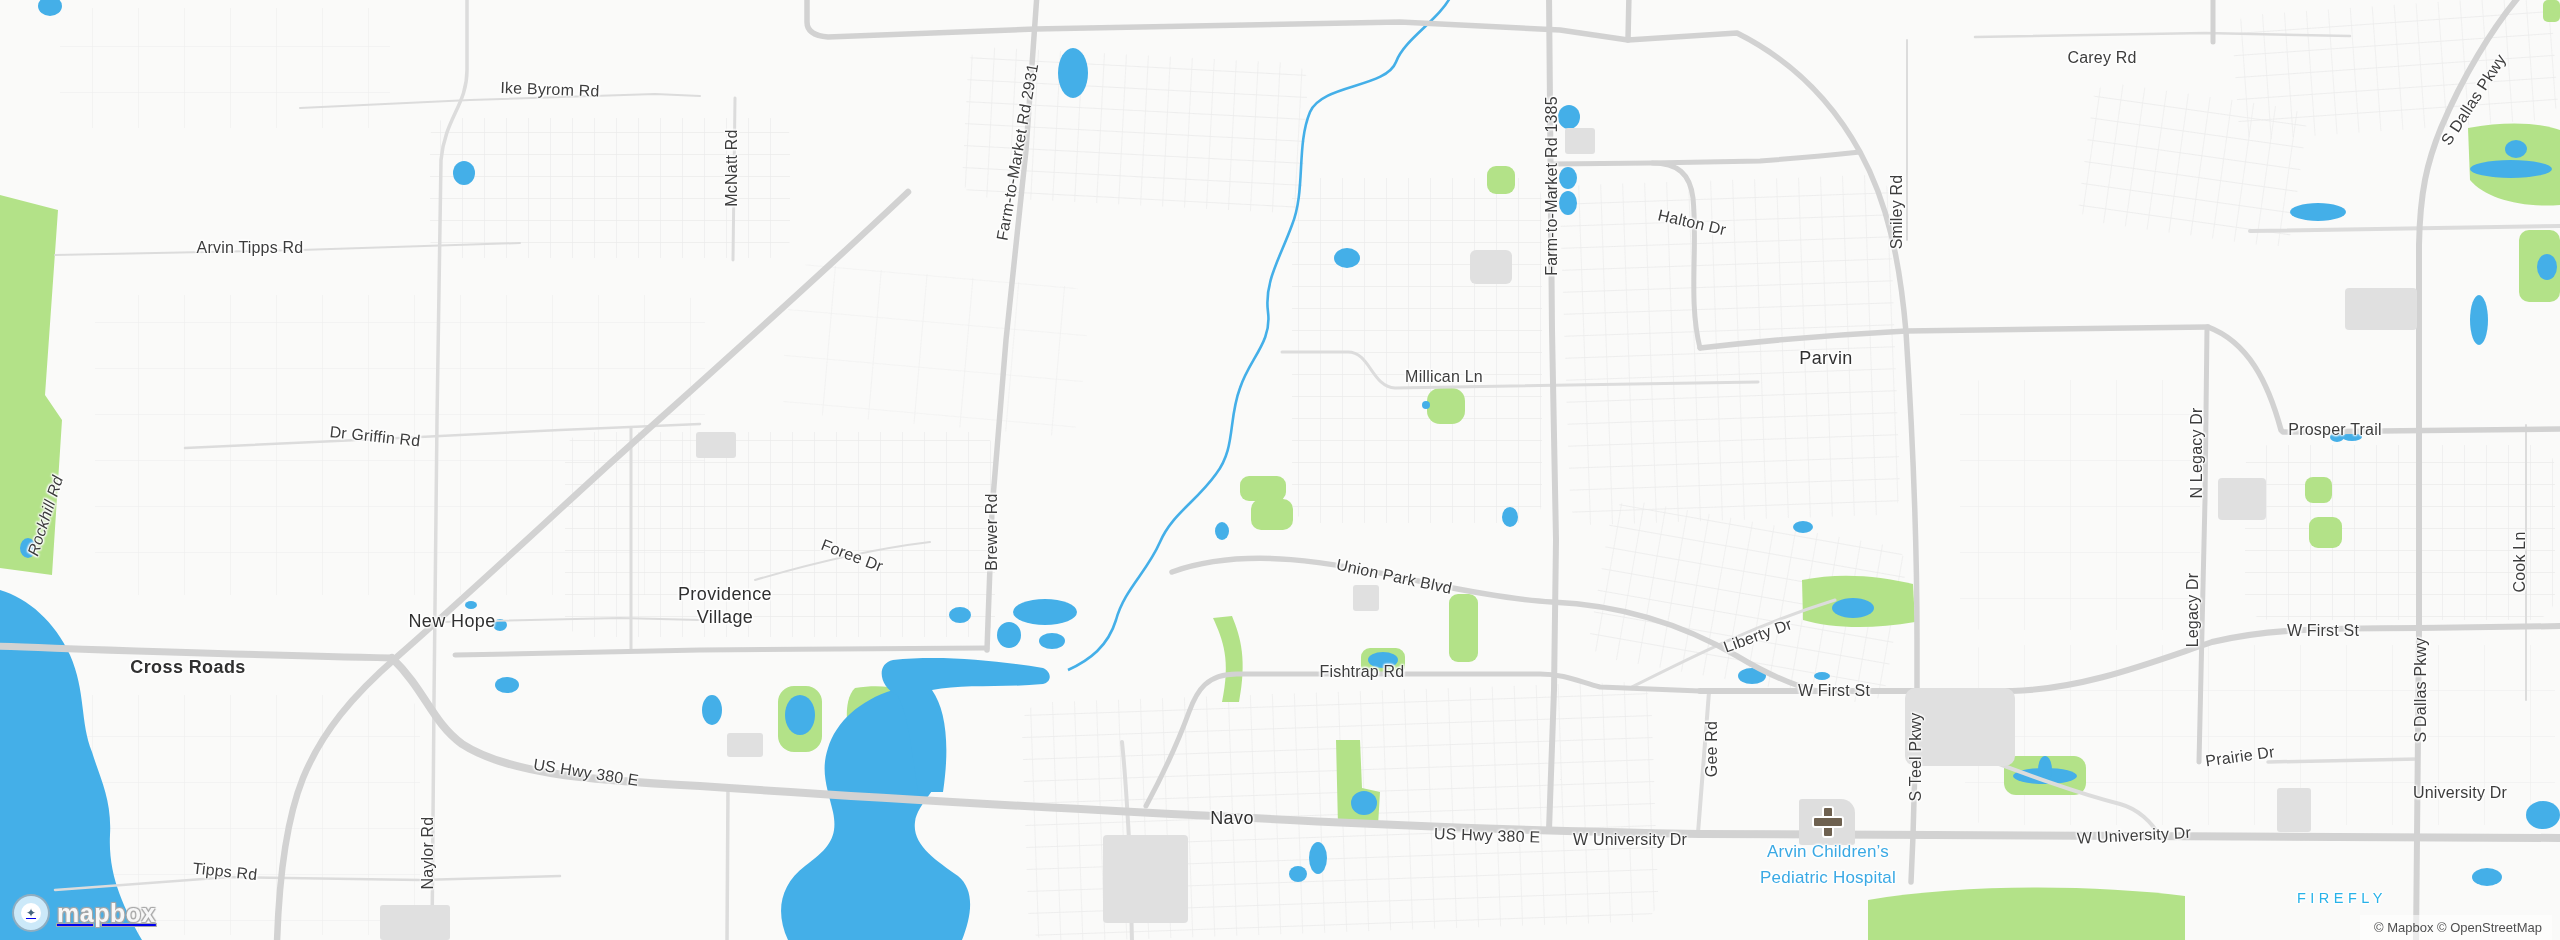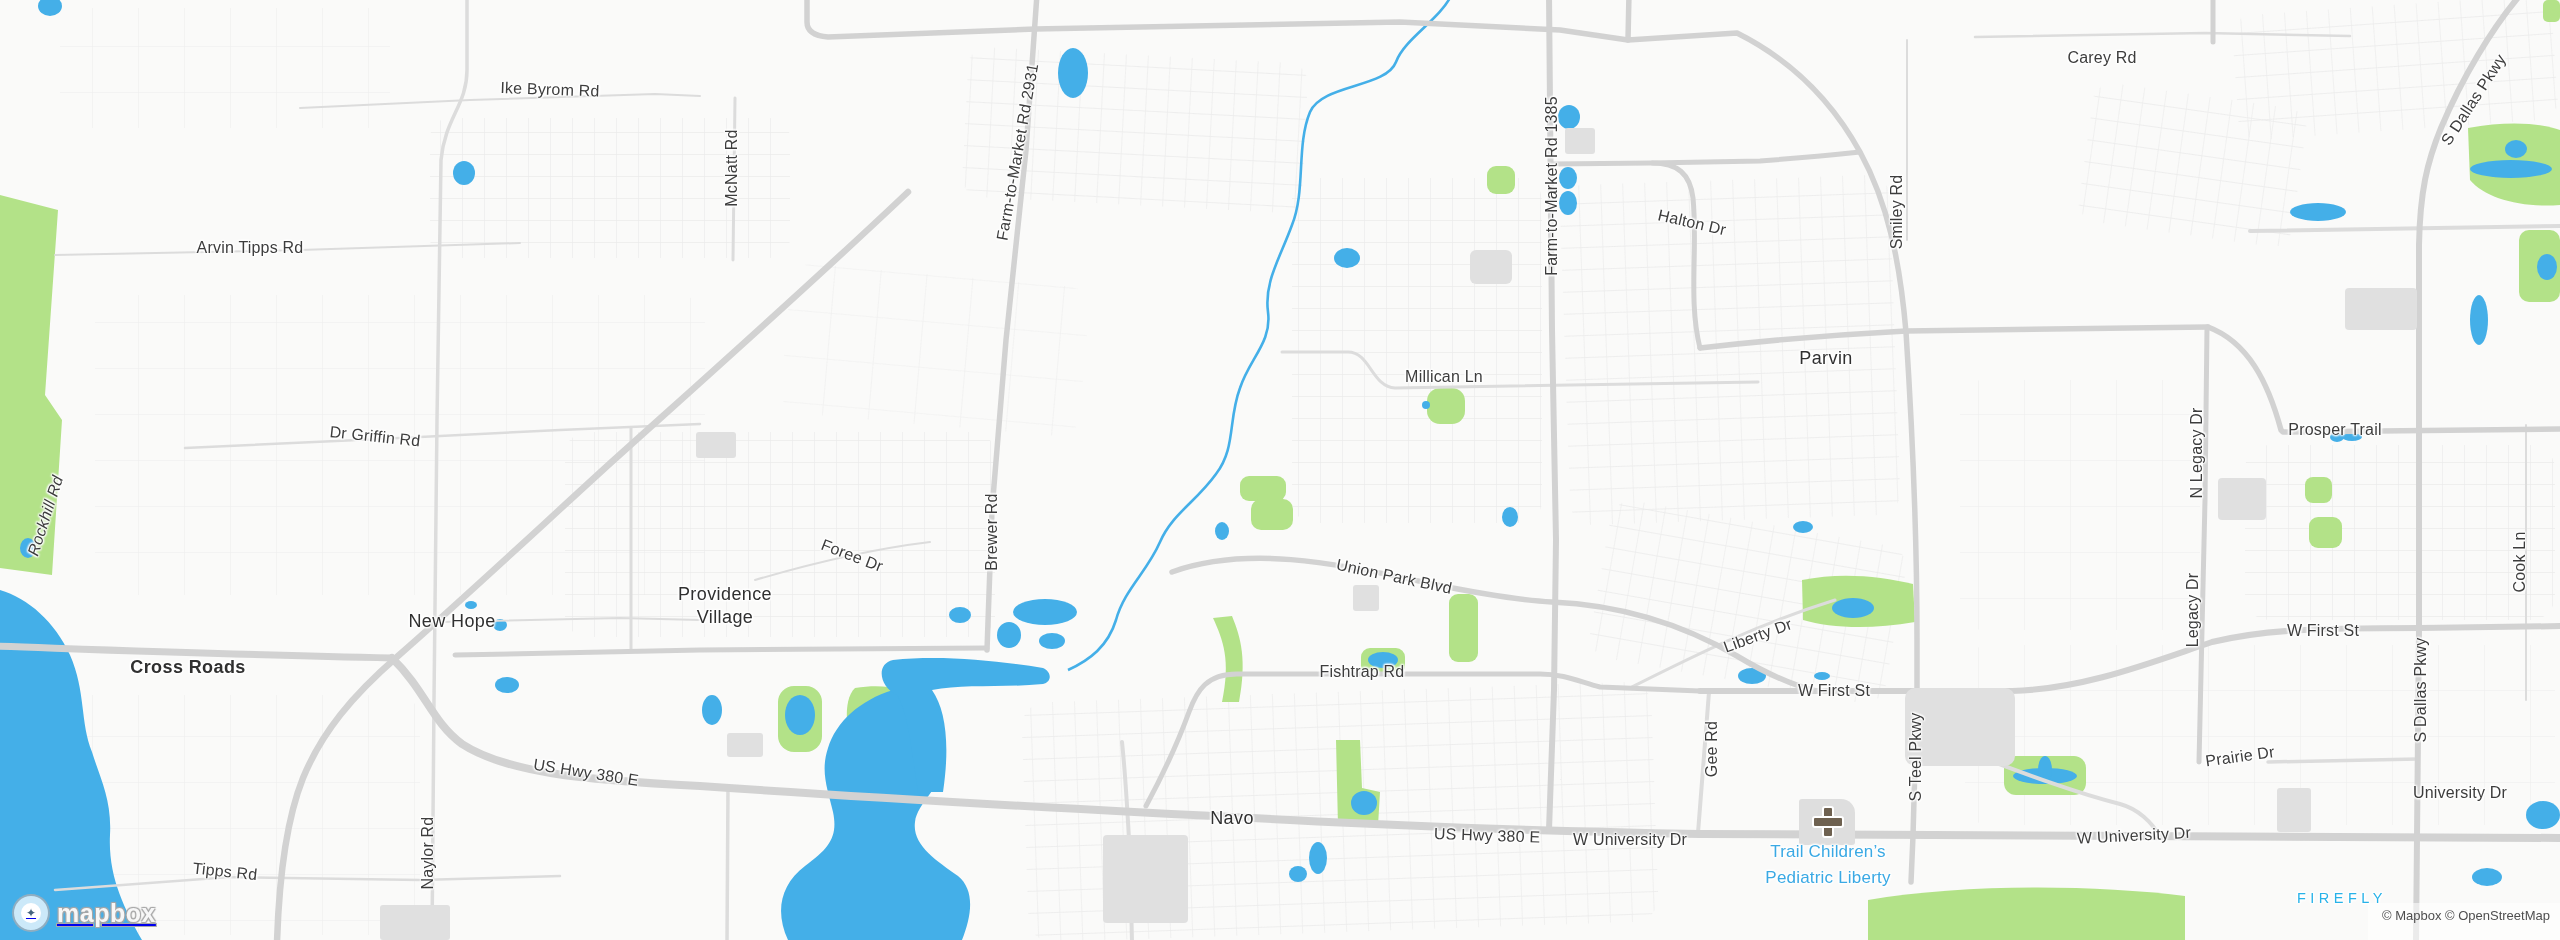--- a/index.html
+++ b/index.html
@@ -18,22 +18,22 @@
   .brand{color:var(--brand_cyan,#27b2e8);font-size:14.5px;font-weight:400;letter-spacing:4.5px;}
   
   .hospital-building{position:absolute;left:1799px;top:799px;width:56px;height:46px;
      background:#dedede;border-radius:3px 14px 3px 3px;}
   .hospital-cross{position:absolute;left:1812px;top:806px;width:32px;height:32px;}
   .hospital-cross:before,.hospital-cross:after{content:"";position:absolute;background:#6e6150;
      border:2px solid #fff;border-radius:3px;}
   .hospital-cross:before{left:10px;top:0;width:8px;height:28px;}
   .hospital-cross:after{left:0;top:10px;width:28px;height:8px;}
   
-  #attribution{position:absolute;right:0;bottom:0;height:25px;display:flex;align-items:center;
-     padding:0 10px 12px 14px;background:rgba(255,255,255,.55);font-size:13px;color:#4f4f4f;}
+  #attribution{position:absolute;right:8px;bottom:0;height:25px;display:flex;align-items:center;
+     padding:0 10px 0 14px;background:rgba(255,255,255,.55);font-size:13px;color:#4f4f4f;}
   #attribution a{color:#4f4f4f;text-decoration:none;}
   
   #mapbox-logo{position:absolute;left:12px;bottom:8px;display:flex;align-items:center;gap:7px;}
   .mb-badge{width:34px;height:34px;border-radius:50%;background:rgba(228,243,252,.85);
      border:2px solid rgba(96,125,148,.55);display:flex;align-items:center;justify-content:center;}
   .mb-badge .pin{width:20px;height:20px;border-radius:50%;background:#fff;display:flex;
      align-items:center;justify-content:center;color:#45647e;font-size:12px;line-height:1;}
   .mb-word{font-size:25px;font-weight:700;letter-spacing:.5px;color:rgba(255,255,255,.92);
      text-shadow:0 0 1px #9b9b9b,1px 1px 1px #a9a9a9,-1px -1px 1px #a9a9a9,1px -1px 1px #a9a9a9,-1px 1px 1px #a9a9a9;}
 </style>
@@ -237,22 +237,22 @@
       <div class="map-label road" style="left: 2421px; top: 690px; transform: translate(-50%, -50%) rotate(-90deg);">S Dallas Pkwy</div>
       <div class="map-label road" style="left: 2240px; top: 757px; transform: translate(-50%, -50%) rotate(-8deg);">Prairie Dr</div>
       <div class="map-label road" style="left: 586px; top: 773px; transform: translate(-50%, -50%) rotate(9deg);">US Hwy 380 E</div>
       <div class="map-label road" style="left: 1712px; top: 749px; transform: translate(-50%, -50%) rotate(-90deg);">Gee Rd</div>
       <div class="map-label road" style="left: 428px; top: 853px; transform: translate(-50%, -50%) rotate(-90deg);">Naylor Rd</div>
       <div class="map-label road" style="left: 1487px; top: 836px; transform: translate(-50%, -50%) rotate(2deg);">US Hwy 380 E</div>
       <div class="map-label road" style="left: 1630px; top: 840px; transform: translate(-50%, -50%) rotate(0deg);">W University Dr</div>
       <div class="map-label road" style="left: 2134px; top: 836px; transform: translate(-50%, -50%) rotate(-3deg);">W University Dr</div>
       <div class="map-label road" style="left: 2460px; top: 793px; transform: translate(-50%, -50%) rotate(0deg);">University Dr</div>
       <div class="map-label road" style="left: 225px; top: 872px; transform: translate(-50%, -50%) rotate(6deg);">Tipps Rd</div>
-      <div class="map-label poi" style="left: 1828px; top: 852px; transform: translate(-50%, -50%) rotate(0deg);">Trail Children’s</div>
-      <div class="map-label poi" style="left: 1828px; top: 878px; transform: translate(-50%, -50%) rotate(0deg);">Pediatric Liberty</div>
+      <div class="map-label poi" style="left: 1828px; top: 852px; transform: translate(-50%, -50%) rotate(0deg);">Arvin Children’s</div>
+      <div class="map-label poi" style="left: 1828px; top: 878px; transform: translate(-50%, -50%) rotate(0deg);">Pediatric Hospital</div>
       <div class="map-label brand" style="left: 2342px; top: 898px; transform: translate(-50%, -50%) rotate(0deg);">FIREFLY</div>
     </div>
 
   <a id="mapbox-logo" href="#">
     <span class="mb-badge">
       <span class="pin">✦</span>
     </span>
     <span class="mb-word">mapbox</span>
   </a>
 

